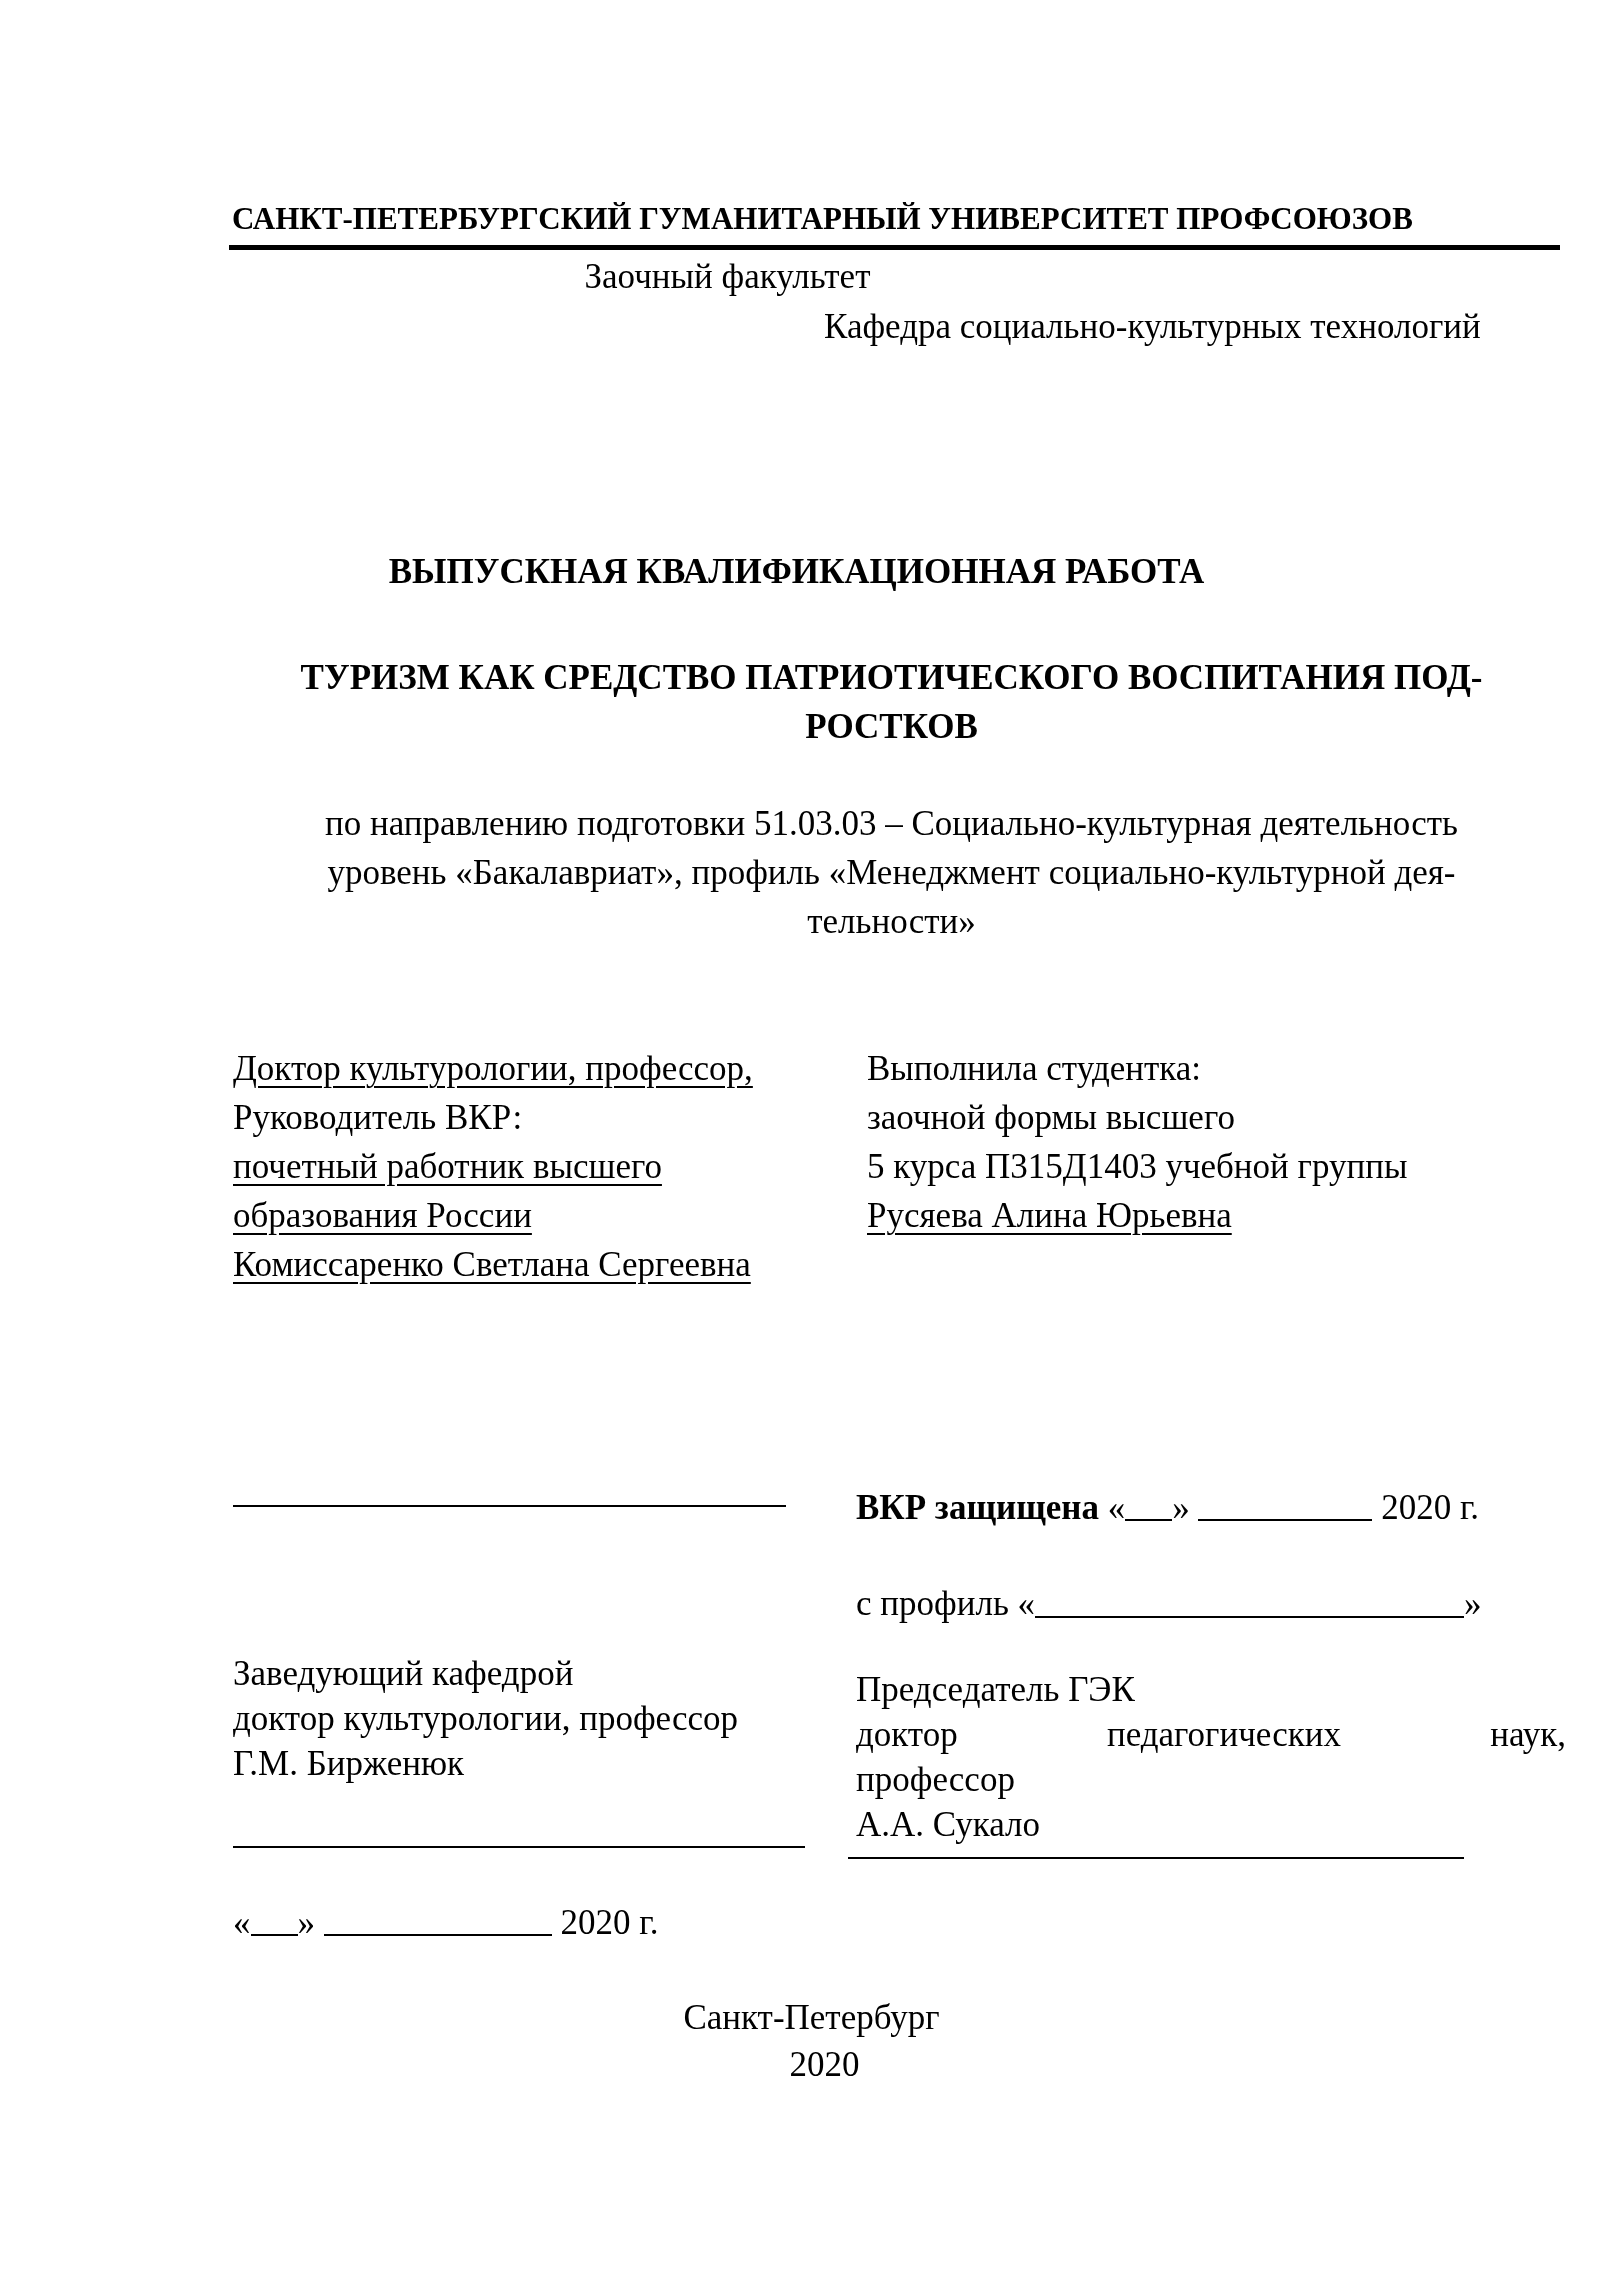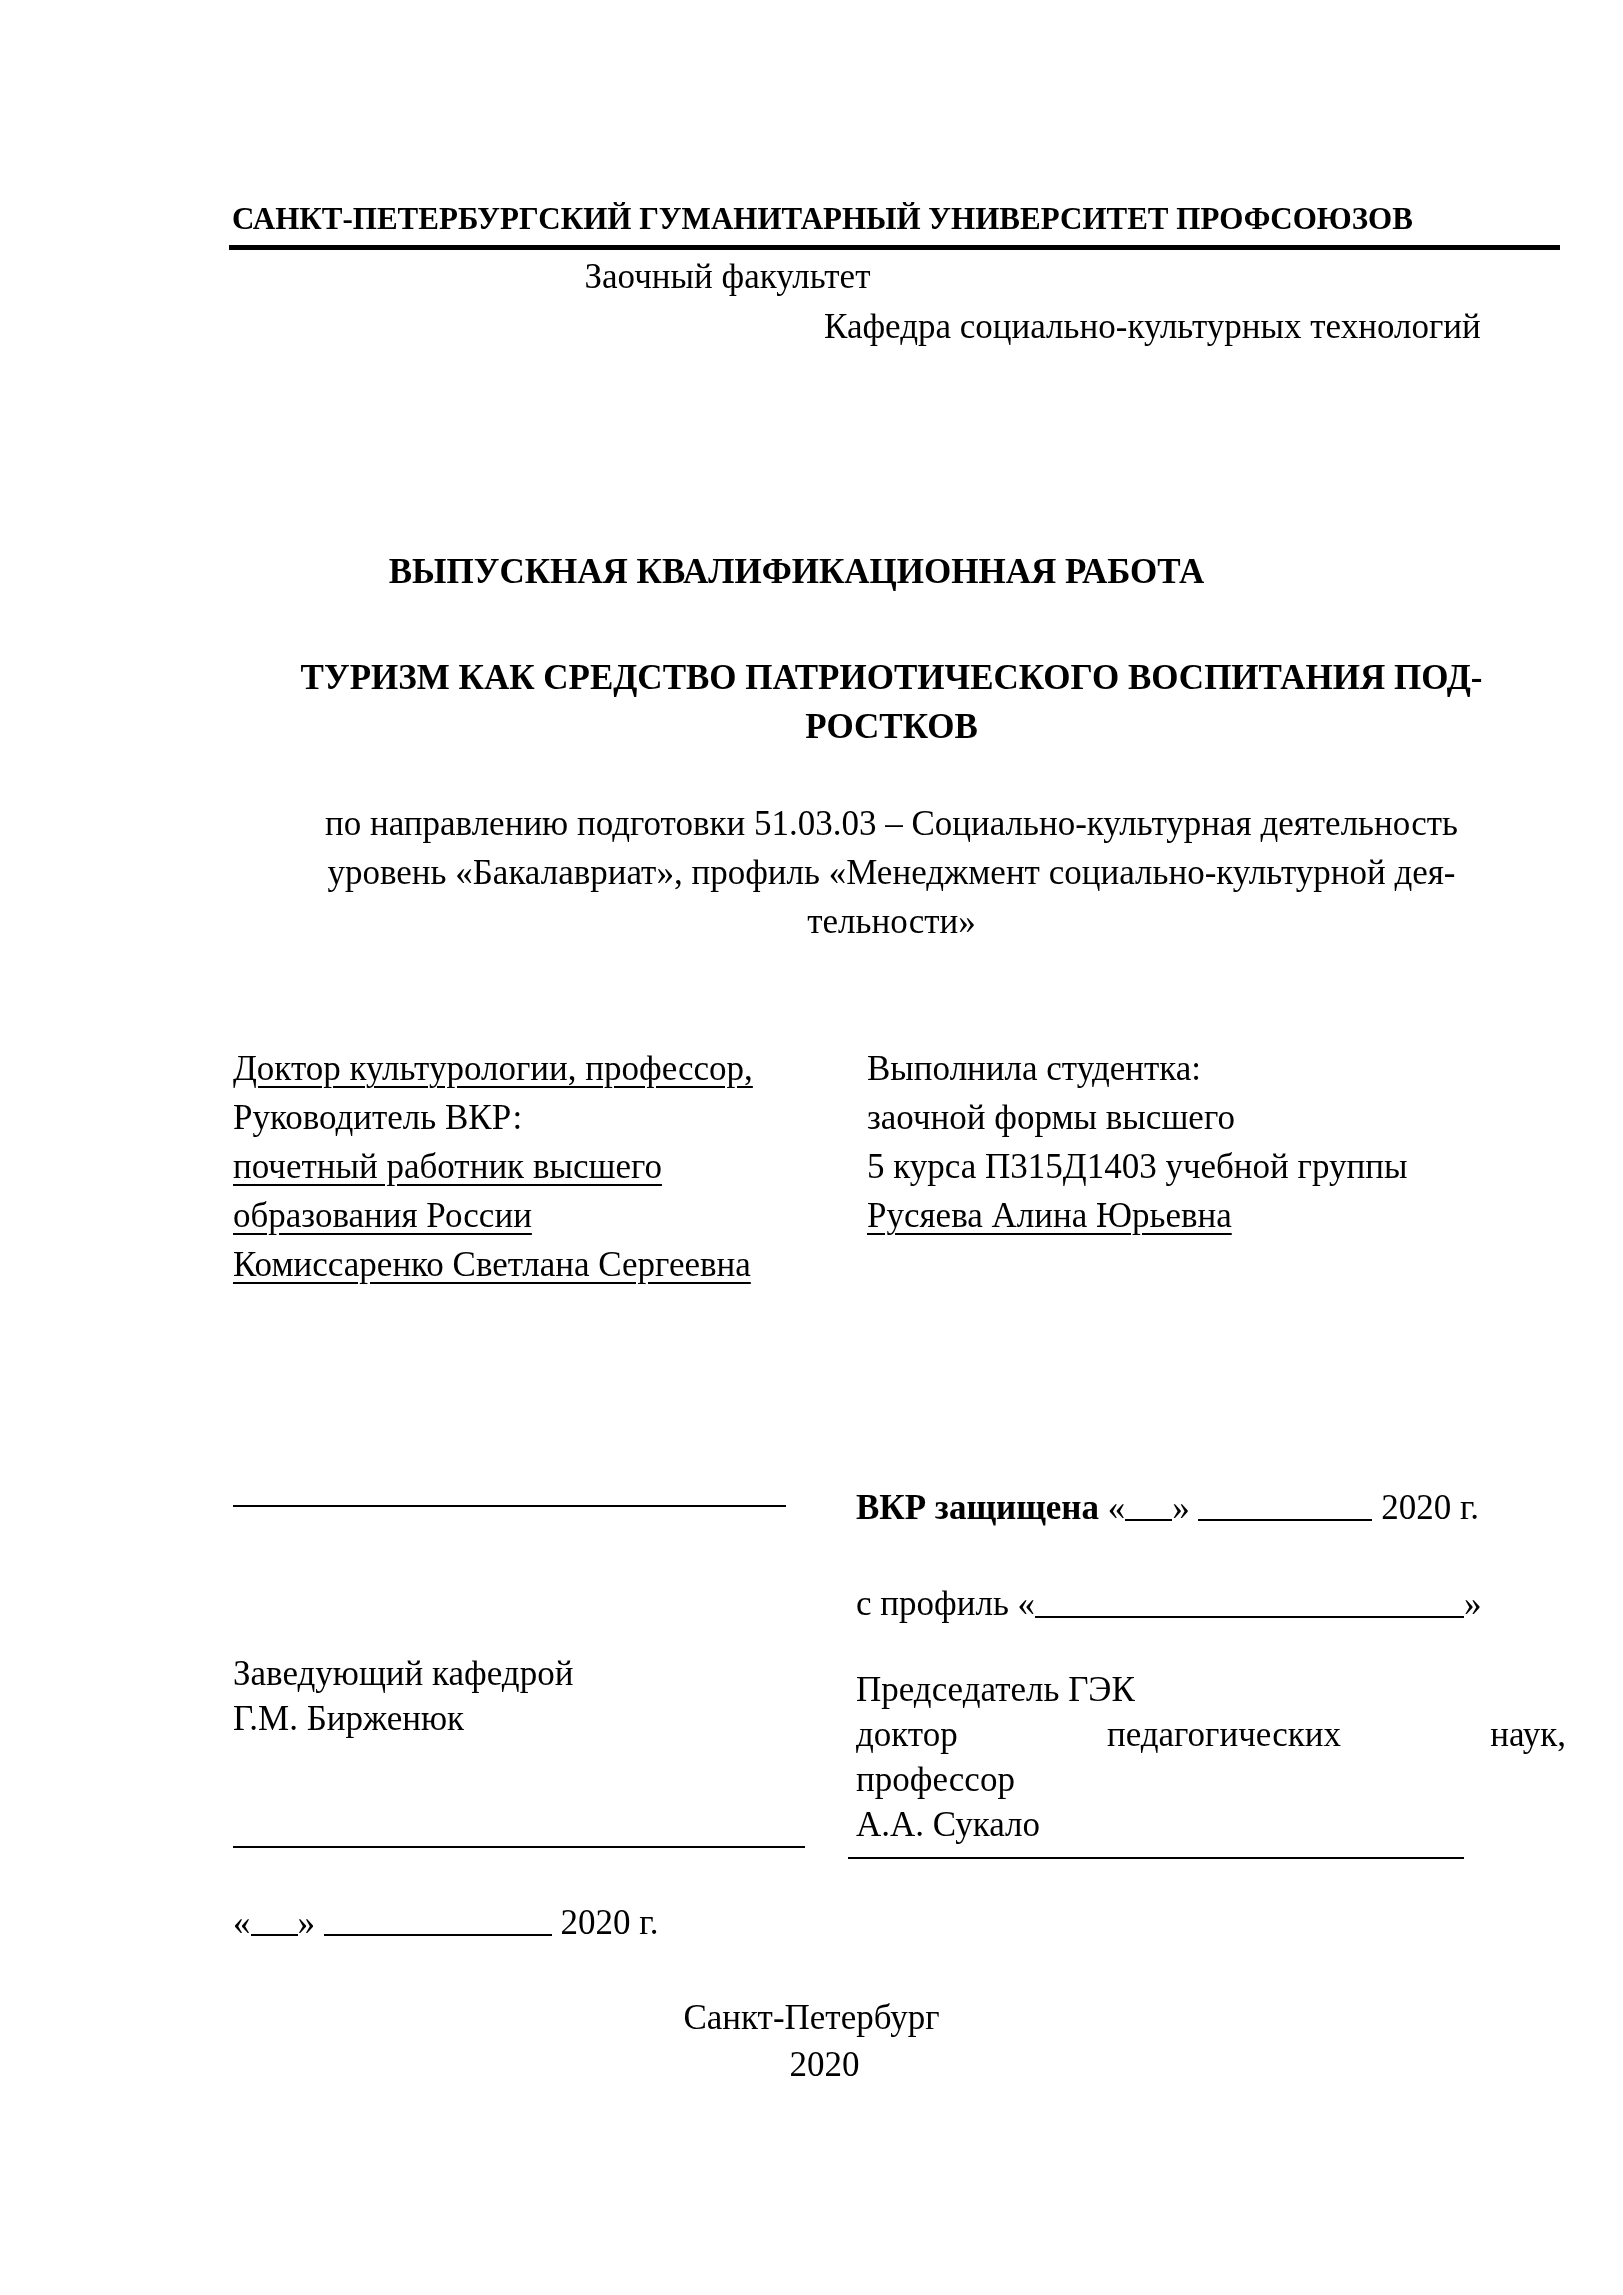--- a/index.html
+++ b/index.html
@@ -86,20 +86,21 @@
   <span style="display:inline-block;width:174px;border-bottom:2.4px solid #000;height:27px;vertical-align:-1.6px;"></span>
   <span>2020 г.</span>
 </div>
 
 <div id="grade" class="abs col-right-b">
   <span>с профиль «</span><span style="display:inline-block;width:429px;border-bottom:2.4px solid #000;height:28px;vertical-align:-3.1px;"></span><span>»</span>
 </div>
 
 <div id="head-block" class="abs col-left">
   <div>Заведующий кафедрой</div>
+  <div>доктор культурологии, профессор</div>
   <div>Г.М. Бирженюк</div>
 </div>
 <div class="line" style="left:233px; top:1846px; width:572px;"></div>
 
 <div id="chair-block" class="abs col-right-b">
   <div>Председатель ГЭК</div>
   <div class="justify-line">
     <span>доктор</span>
     <span>педагогических</span>
     <span>наук,</span>

